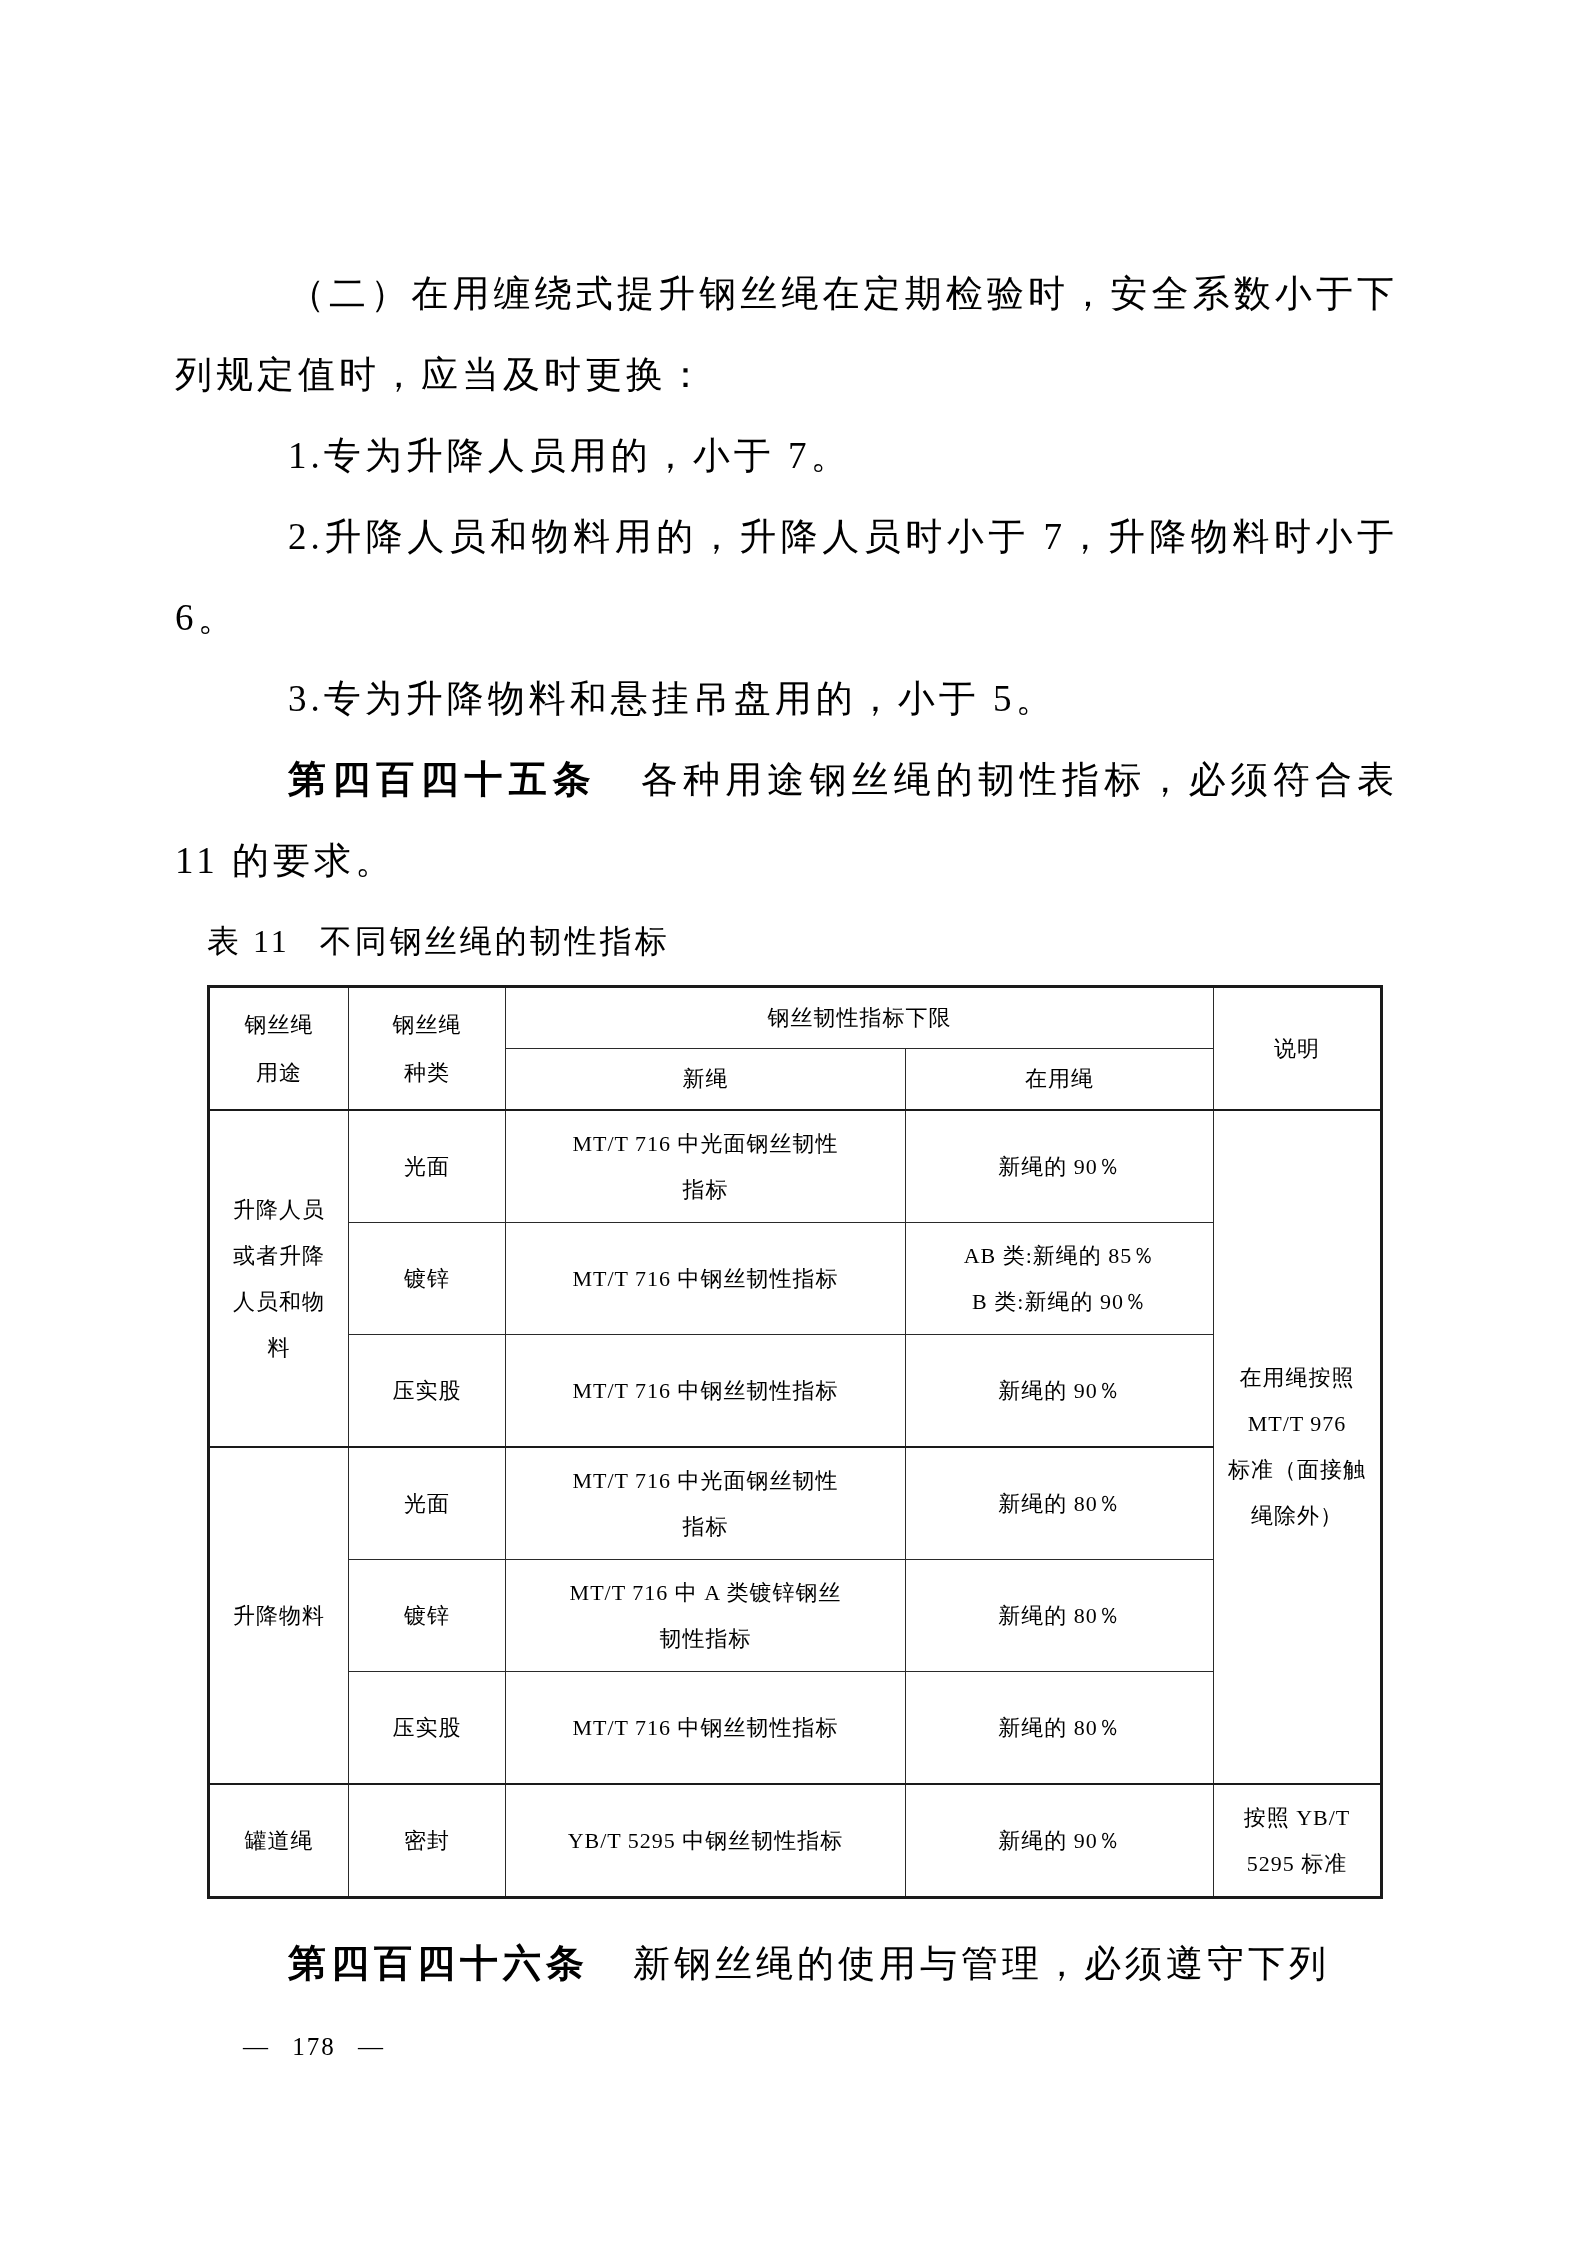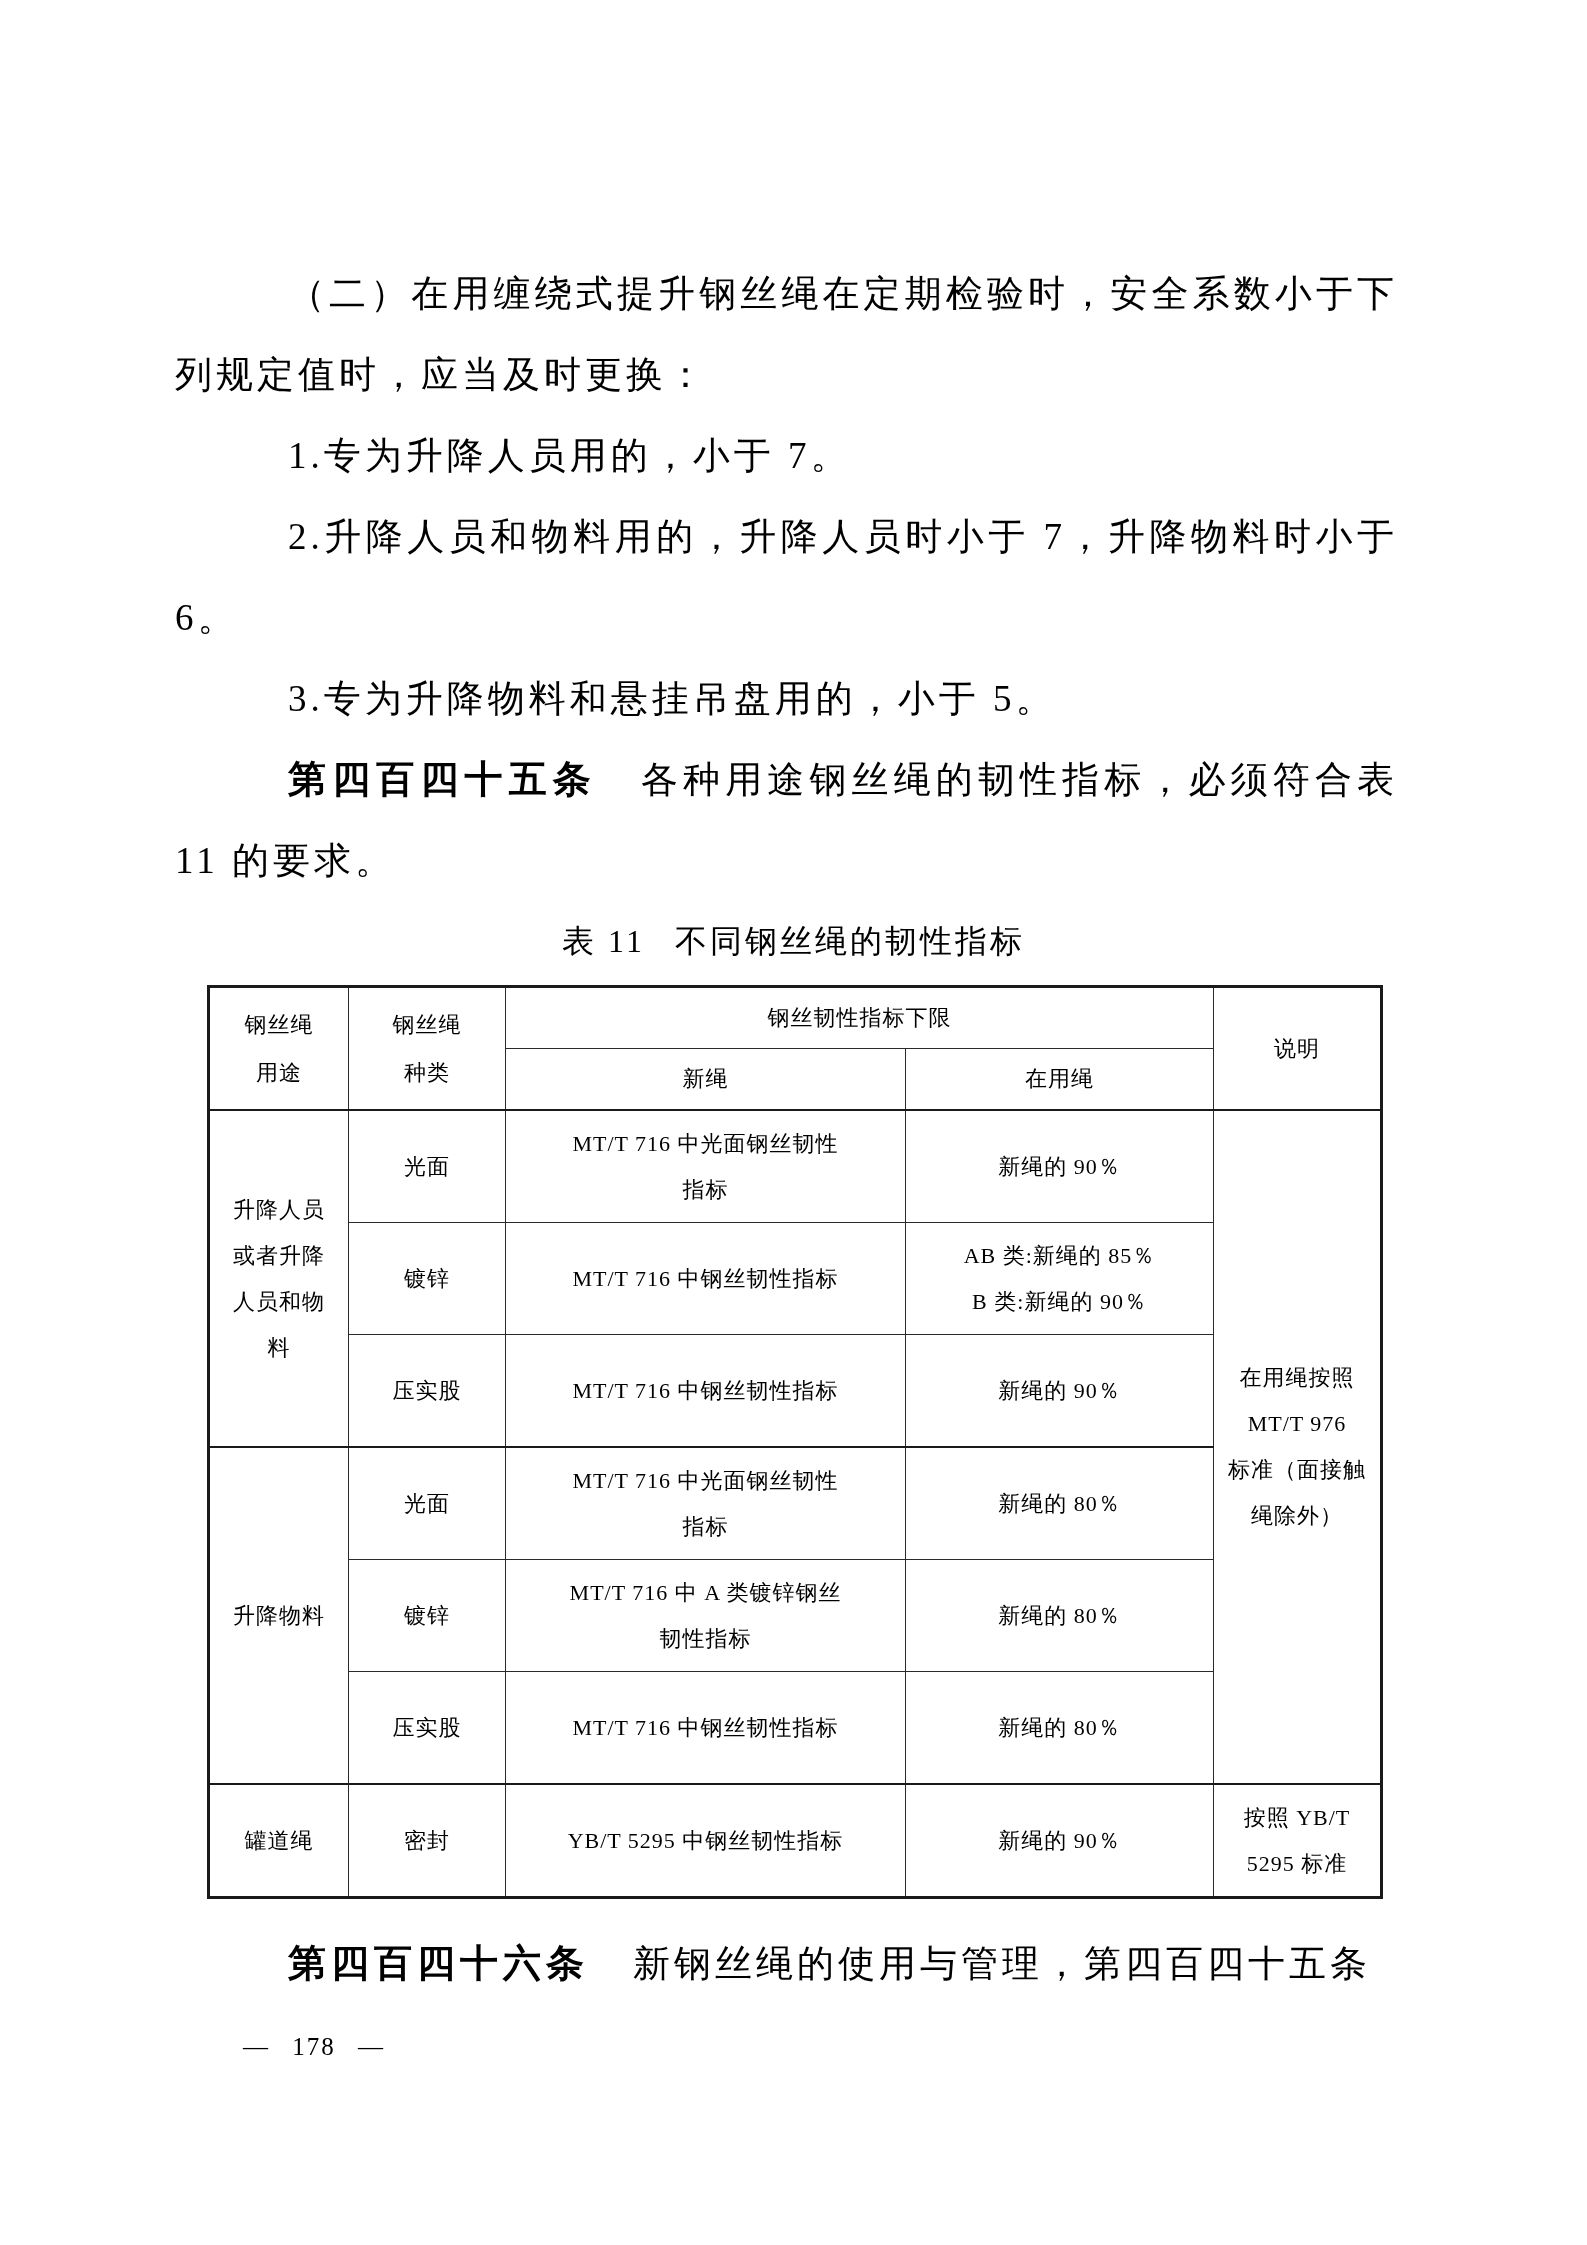--- a/index.html
+++ b/index.html
@@ -36,21 +36,20 @@
     font-size: 38px;
     letter-spacing: 5px;
     margin-right: 44px;
   }
   .table-wrap {
     margin-left: 32px;
     width: 1173px;
   }
   .caption {
     margin-top: 16px;
-    text-align: center;
     font-size: 32px;
     line-height: 48px;
     letter-spacing: 3px;
   }
   .cap-label { margin-right: 30px; }
   table.rope-table {
     margin-top: 20px;
     width: 1173px;
     table-layout: fixed;
     border-collapse: collapse;
@@ -171,18 +170,18 @@
             <td>密封</td>
             <td>YB/T 5295 中钢丝韧性指标</td>
             <td>新绳的 90％</td>
             <td>按照 YB/T
 5295 标准</td>
           </tr>
         </tbody>
       </table>
     </div>
 
-    <p class="body-para closing"><b class="lead">第四百四十六条</b><span>新钢丝绳的使用与管理，第四百四十五条</span></p>
+    <p class="body-para closing"><b class="lead">第四百四十六条</b><span>新钢丝绳的使用与管理，必须遵守下列</span></p>
 
     <div class="footer">— 178 —</div>
 
   </div>
 </div>
 
 </body></html>

